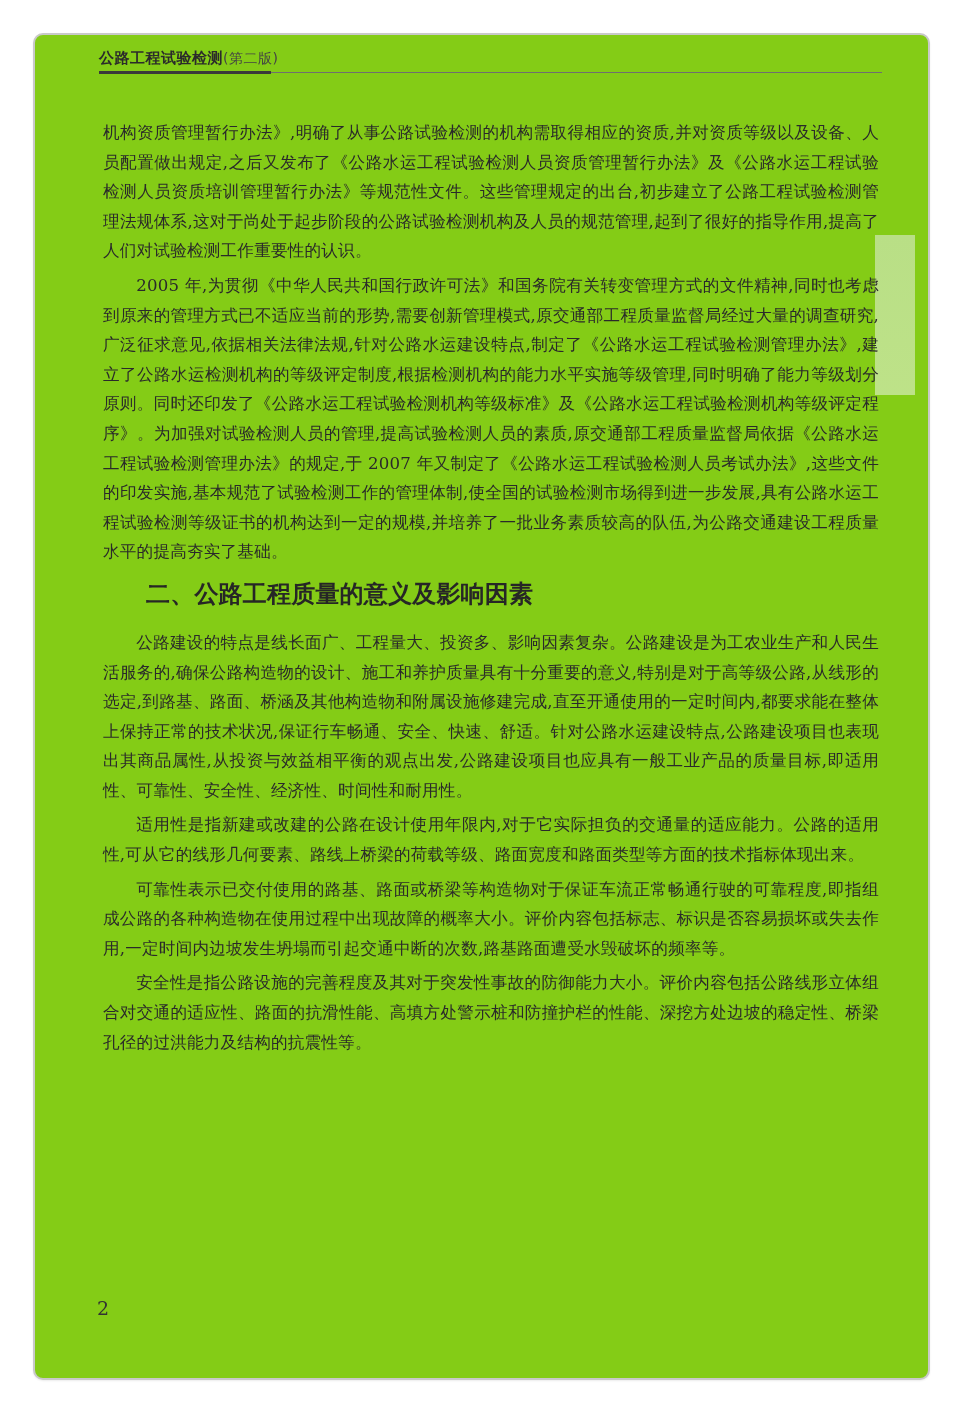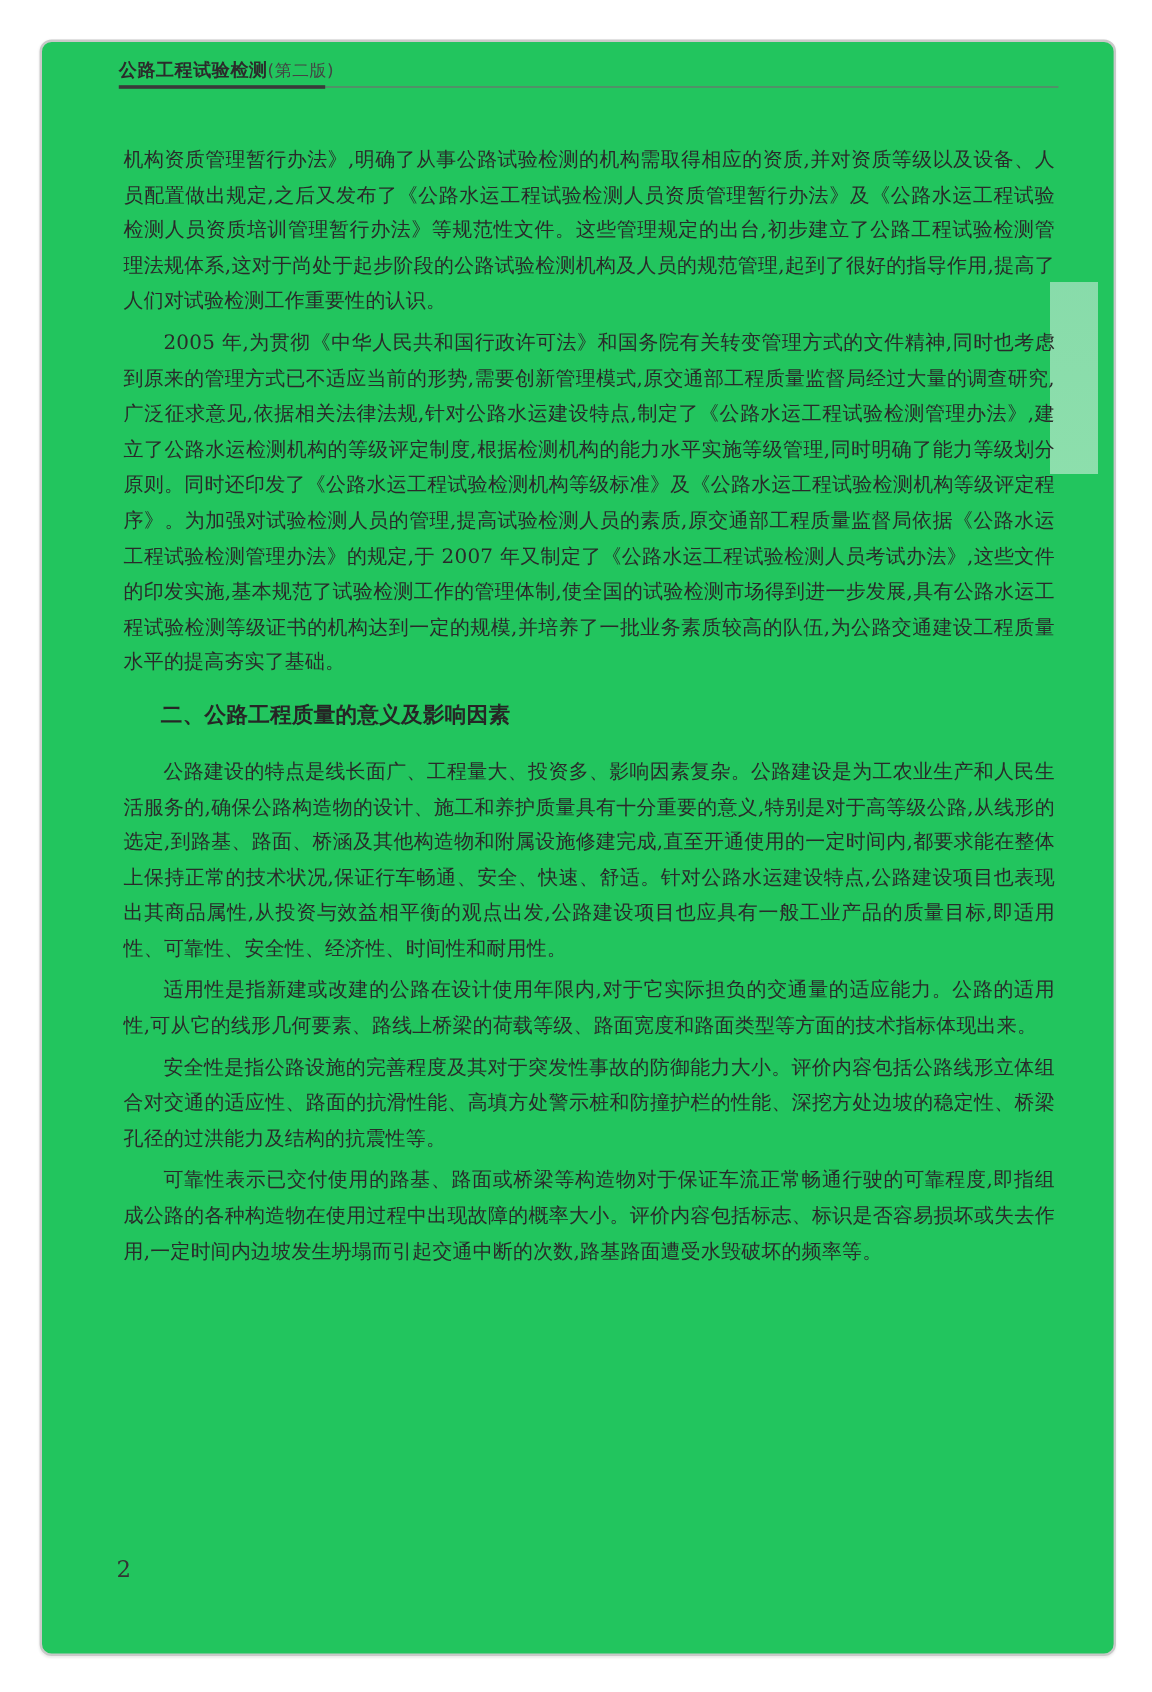--- a/index.html
+++ b/index.html
@@ -1,20 +1,20 @@
 <!DOCTYPE html>
 <html><head>
 <meta charset="utf-8">
 <style>
   html, body { margin: 0; padding: 0; background: #ffffff; }
   body { width: 960px; height: 1410px; position: relative; overflow: hidden;
          font-family: "DejaVu Serif", "Liberation Serif", serif; color: #2a2a2a; }
   .page {
     position: absolute; left: 33px; top: 33px; width: 893px; height: 1343px;
-    border: 2px solid #c9c9c9; border-radius: 10px; background: #22c55e;
+    border: 2px solid #c9c9c9; border-radius: 10px; background: #84cc16;
     box-shadow: 0 1px 2px rgba(0,0,0,0.08);
     overflow: hidden;
   }
   .running-head {
     position: absolute; left: 64px; top: 14px;
     font-family: "DejaVu Sans", "Liberation Sans", sans-serif;
     font-size: 15px; color: #2b2b2b; letter-spacing: 0.5px;
   }
   .running-head .edition { font-weight: normal; color: #444; font-size: 14px; }
   .running-head .main { font-weight: bold; }
@@ -26,22 +26,22 @@
   }
   .body-text {
     position: absolute; left: 63px; top: 78px; width: 786px;
     font-size: 16.6px; line-height: 29.6px; text-align: justify;
     letter-spacing: 0.2px;
   }
   .para { margin: 5px; text-indent: 2em; text-align: justify; text-align-last: left; }
   .para.cont { text-indent: 0; }
   .section-heading {
     margin: 14px 0 17px 0; padding-left: 2em;
-    font-family: Liberation Sans, sans-serif;
-    font-size: 18px; font-weight: bold; line-height: 30px; color: #262626;
+    font-family: Liberation Mono, monospace;
+    font-size: 24px; font-weight: bold; line-height: 30px; color: #262626;
   }
   .page-number {
     position: absolute; left: 62px; top: 1262px;
     font-size: 19px; color: #333;
   }
   .bleed {
     position: absolute; left: 840px; top: 200px; width: 40px; height: 160px;
     background: linear-gradient(#eef2f6, #f7f8fa); opacity: 0.5;
   }
 </style>
@@ -58,18 +58,18 @@
   <div class="head-rule-thick"></div>
 
   <div class="body-text">
     <p class="para cont">机构资质管理暂行办法》,明确了从事公路试验检测的机构需取得相应的资质,并对资质等级以及设备、人员配置做出规定,之后又发布了《公路水运工程试验检测人员资质管理暂行办法》及《公路水运工程试验检测人员资质培训管理暂行办法》等规范性文件。这些管理规定的出台,初步建立了公路工程试验检测管理法规体系,这对于尚处于起步阶段的公路试验检测机构及人员的规范管理,起到了很好的指导作用,提高了人们对试验检测工作重要性的认识。</p>
     <p class="para">2005 年,为贯彻《中华人民共和国行政许可法》和国务院有关转变管理方式的文件精神,同时也考虑到原来的管理方式已不适应当前的形势,需要创新管理模式,原交通部工程质量监督局经过大量的调查研究,广泛征求意见,依据相关法律法规,针对公路水运建设特点,制定了《公路水运工程试验检测管理办法》,建立了公路水运检测机构的等级评定制度,根据检测机构的能力水平实施等级管理,同时明确了能力等级划分原则。同时还印发了《公路水运工程试验检测机构等级标准》及《公路水运工程试验检测机构等级评定程序》。为加强对试验检测人员的管理,提高试验检测人员的素质,原交通部工程质量监督局依据《公路水运工程试验检测管理办法》的规定,于 2007 年又制定了《公路水运工程试验检测人员考试办法》,这些文件的印发实施,基本规范了试验检测工作的管理体制,使全国的试验检测市场得到进一步发展,具有公路水运工程试验检测等级证书的机构达到一定的规模,并培养了一批业务素质较高的队伍,为公路交通建设工程质量水平的提高夯实了基础。</p>
 
     <div class="section-heading">二、公路工程质量的意义及影响因素</div>
 
     <p class="para">公路建设的特点是线长面广、工程量大、投资多、影响因素复杂。公路建设是为工农业生产和人民生活服务的,确保公路构造物的设计、施工和养护质量具有十分重要的意义,特别是对于高等级公路,从线形的选定,到路基、路面、桥涵及其他构造物和附属设施修建完成,直至开通使用的一定时间内,都要求能在整体上保持正常的技术状况,保证行车畅通、安全、快速、舒适。针对公路水运建设特点,公路建设项目也表现出其商品属性,从投资与效益相平衡的观点出发,公路建设项目也应具有一般工业产品的质量目标,即适用性、可靠性、安全性、经济性、时间性和耐用性。</p>
     <p class="para">适用性是指新建或改建的公路在设计使用年限内,对于它实际担负的交通量的适应能力。公路的适用性,可从它的线形几何要素、路线上桥梁的荷载等级、路面宽度和路面类型等方面的技术指标体现出来。</p>
+    <p class="para">可靠性表示已交付使用的路基、路面或桥梁等构造物对于保证车流正常畅通行驶的可靠程度,即指组成公路的各种构造物在使用过程中出现故障的概率大小。评价内容包括标志、标识是否容易损坏或失去作用,一定时间内边坡发生坍塌而引起交通中断的次数,路基路面遭受水毁破坏的频率等。</p>
     <p class="para">安全性是指公路设施的完善程度及其对于突发性事故的防御能力大小。评价内容包括公路线形立体组合对交通的适应性、路面的抗滑性能、高填方处警示桩和防撞护栏的性能、深挖方处边坡的稳定性、桥梁孔径的过洪能力及结构的抗震性等。</p>
-    <p class="para">可靠性表示已交付使用的路基、路面或桥梁等构造物对于保证车流正常畅通行驶的可靠程度,即指组成公路的各种构造物在使用过程中出现故障的概率大小。评价内容包括标志、标识是否容易损坏或失去作用,一定时间内边坡发生坍塌而引起交通中断的次数,路基路面遭受水毁破坏的频率等。</p>
   </div>
 
   <div class="page-number">2</div>
 </div>
 
 </body></html>

